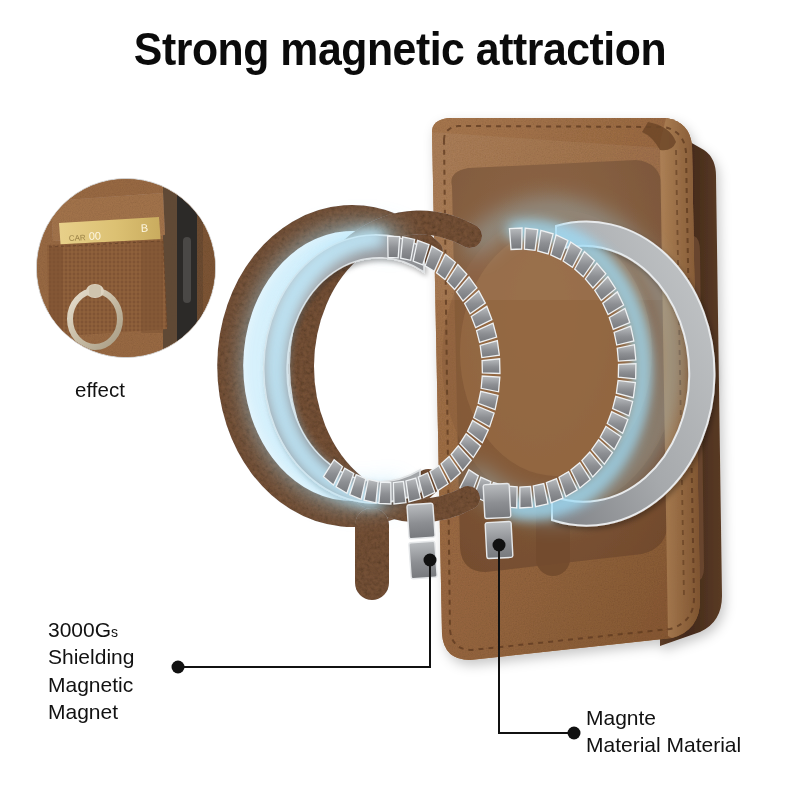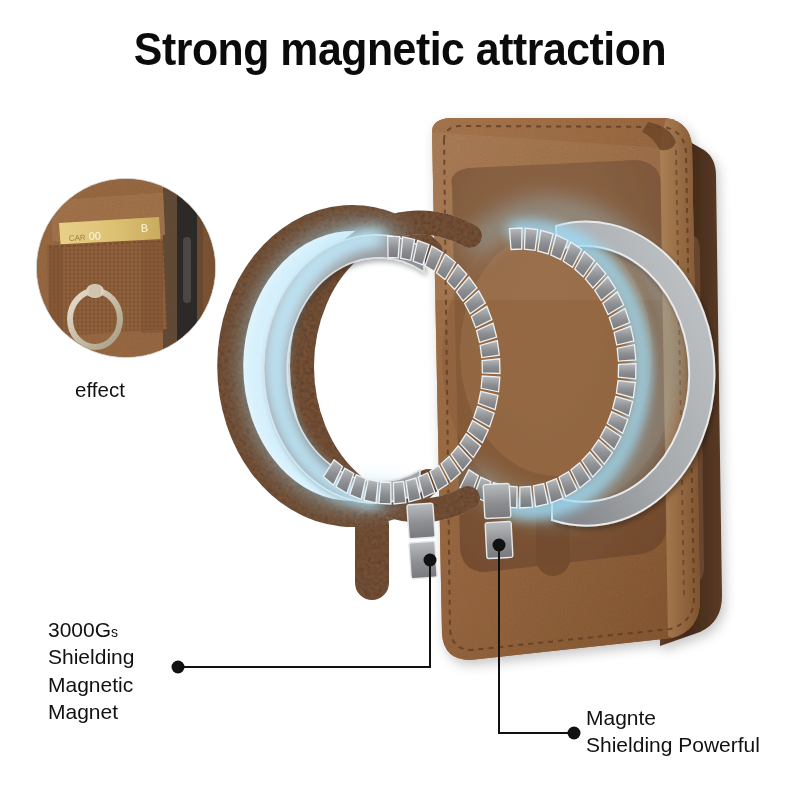--- a/index.html
+++ b/index.html
@@ -354,16 +354,16 @@
 
   <div class="label-left">
     <span>3000G</span><span class="sub">s</span><br>
     <span>Shielding</span><br>
     <span>Magnetic</span><br>
     <span>Magnet</span>
   </div>
 
   <div class="label-right">
     <span>Magnte</span><br>
-    <span>Shielding Powerful</span>
+    <span>Material Material</span>
   </div>
 
 </div>
 
 </body></html>

